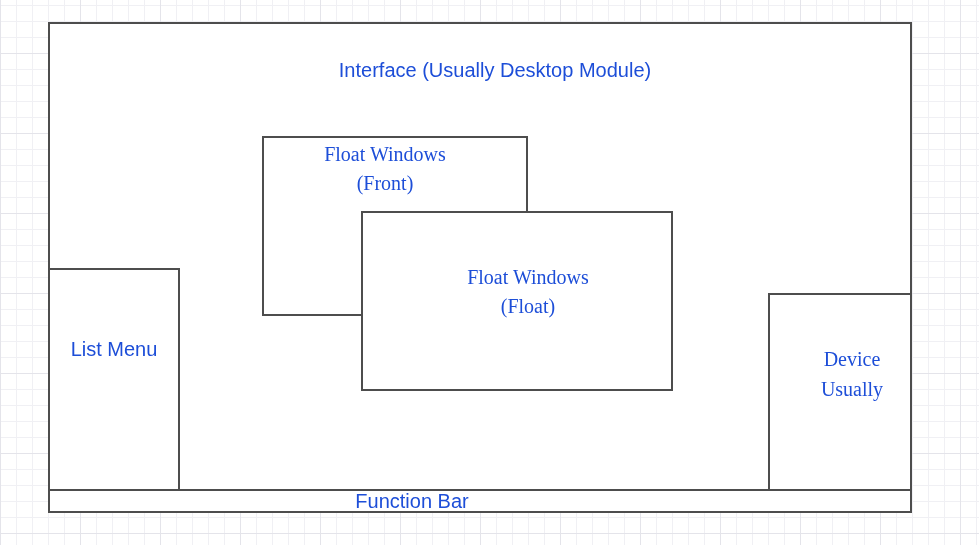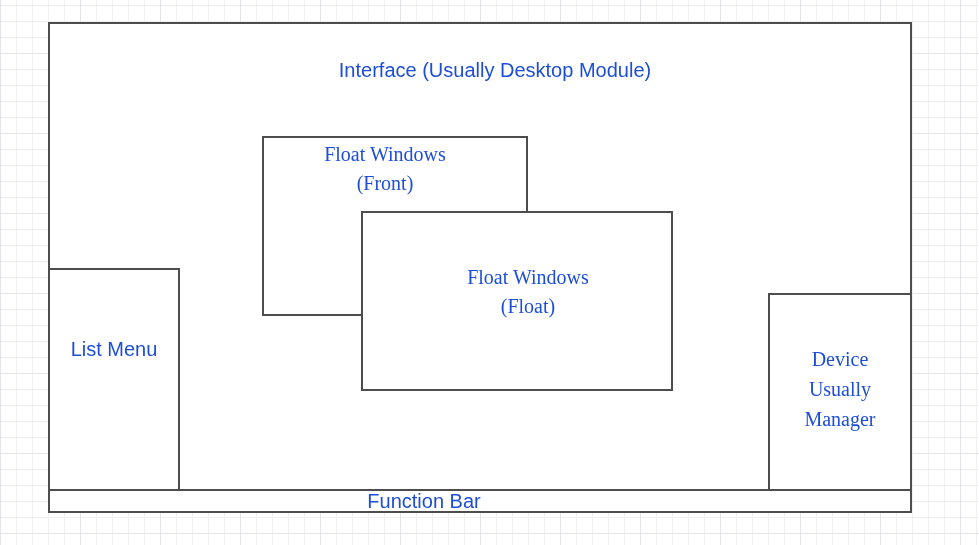--- a/index.html
+++ b/index.html
@@ -39,22 +39,22 @@
   #box-float-back  { left: 262px; top: 136px; width: 266px; height: 180px; }
   #box-float-front { left: 361px; top: 211px; width: 312px; height: 180px; }
   #box-list-menu   { left: 48px;  top: 268px; width: 132px; height: 223px; }
   #box-device      { left: 768px; top: 293px; width: 144px; height: 198px; }
   #box-function    { left: 48px;  top: 489px; width: 864px; height: 24px; }
   
   #lbl-interface   { left: 245px; top: 56px;  width: 500px; }
   #lbl-float-back  { left: 252px; top: 140px; width: 266px; }
   #lbl-float-front { left: 372px; top: 263px; width: 312px; }
   #lbl-list-menu   { left: 48px;  top: 335px; width: 132px; }
-  #lbl-device      { left: 768px; top: 344px; width: 144px; line-height: 30px; }
-  #lbl-function    { left: 48px;  top: 487px; width: 728px; margin-left: 12px; }
+  #lbl-device      { left: 768px; top: 344px; width: 144px; line-height: 30px; padding-left: 12px; }
+  #lbl-function    { left: 48px;  top: 487px; width: 728px; }
 </style>
 </head>
 <body>
 
 <div class="box" id="box-interface"></div>
 <div class="box" id="box-float-back"></div>
 <div class="box" id="box-float-front"></div>
 <div class="box" id="box-list-menu"></div>
 <div class="box" id="box-device"></div>
 <div class="box" id="box-function"></div>
@@ -69,16 +69,15 @@
 <div class="lbl" id="lbl-float-front">
   <span>Float Windows</span>
   <span>(Float)</span>
 </div>
 
 <div class="lbl" id="lbl-list-menu">List Menu</div>
 
 <div class="lbl" id="lbl-device">
   <span>Device</span>
   <span>Usually</span>
-  <span>Manager</span>
 </div>
 
 <div class="lbl" id="lbl-function">Function Bar</div>
 
 </body></html>

